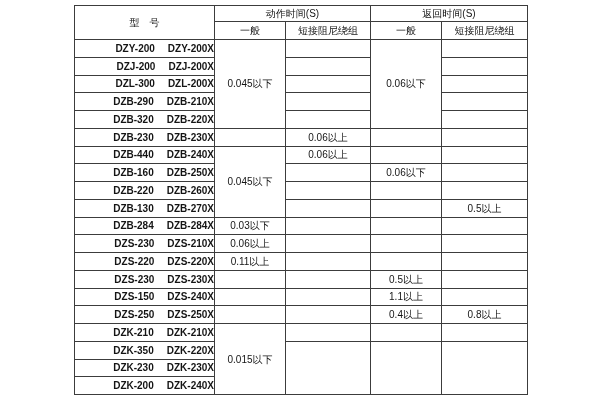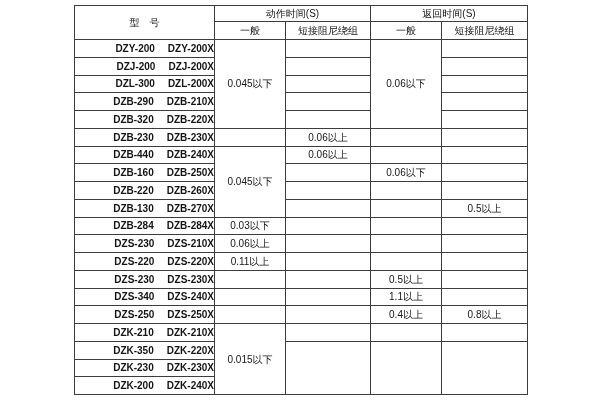--- a/index.html
+++ b/index.html
@@ -141,21 +141,21 @@
           <td></td>
         </tr>
         <tr>
           <td class="model-cell"><span>DZS-230</span><span>DZS-230X</span></td>
           <td></td>
           <td></td>
           <td>0.5以上</td>
           <td></td>
         </tr>
         <tr>
-          <td class="model-cell"><span>DZS-340</span><span>DZS-240X</span></td>
+          <td class="model-cell"><span>DZS-150</span><span>DZS-240X</span></td>
           <td></td>
           <td></td>
           <td>1.1以上</td>
           <td></td>
         </tr>
         <tr>
           <td class="model-cell"><span>DZS-250</span><span>DZS-250X</span></td>
           <td></td>
           <td></td>
           <td>0.4以上</td>

